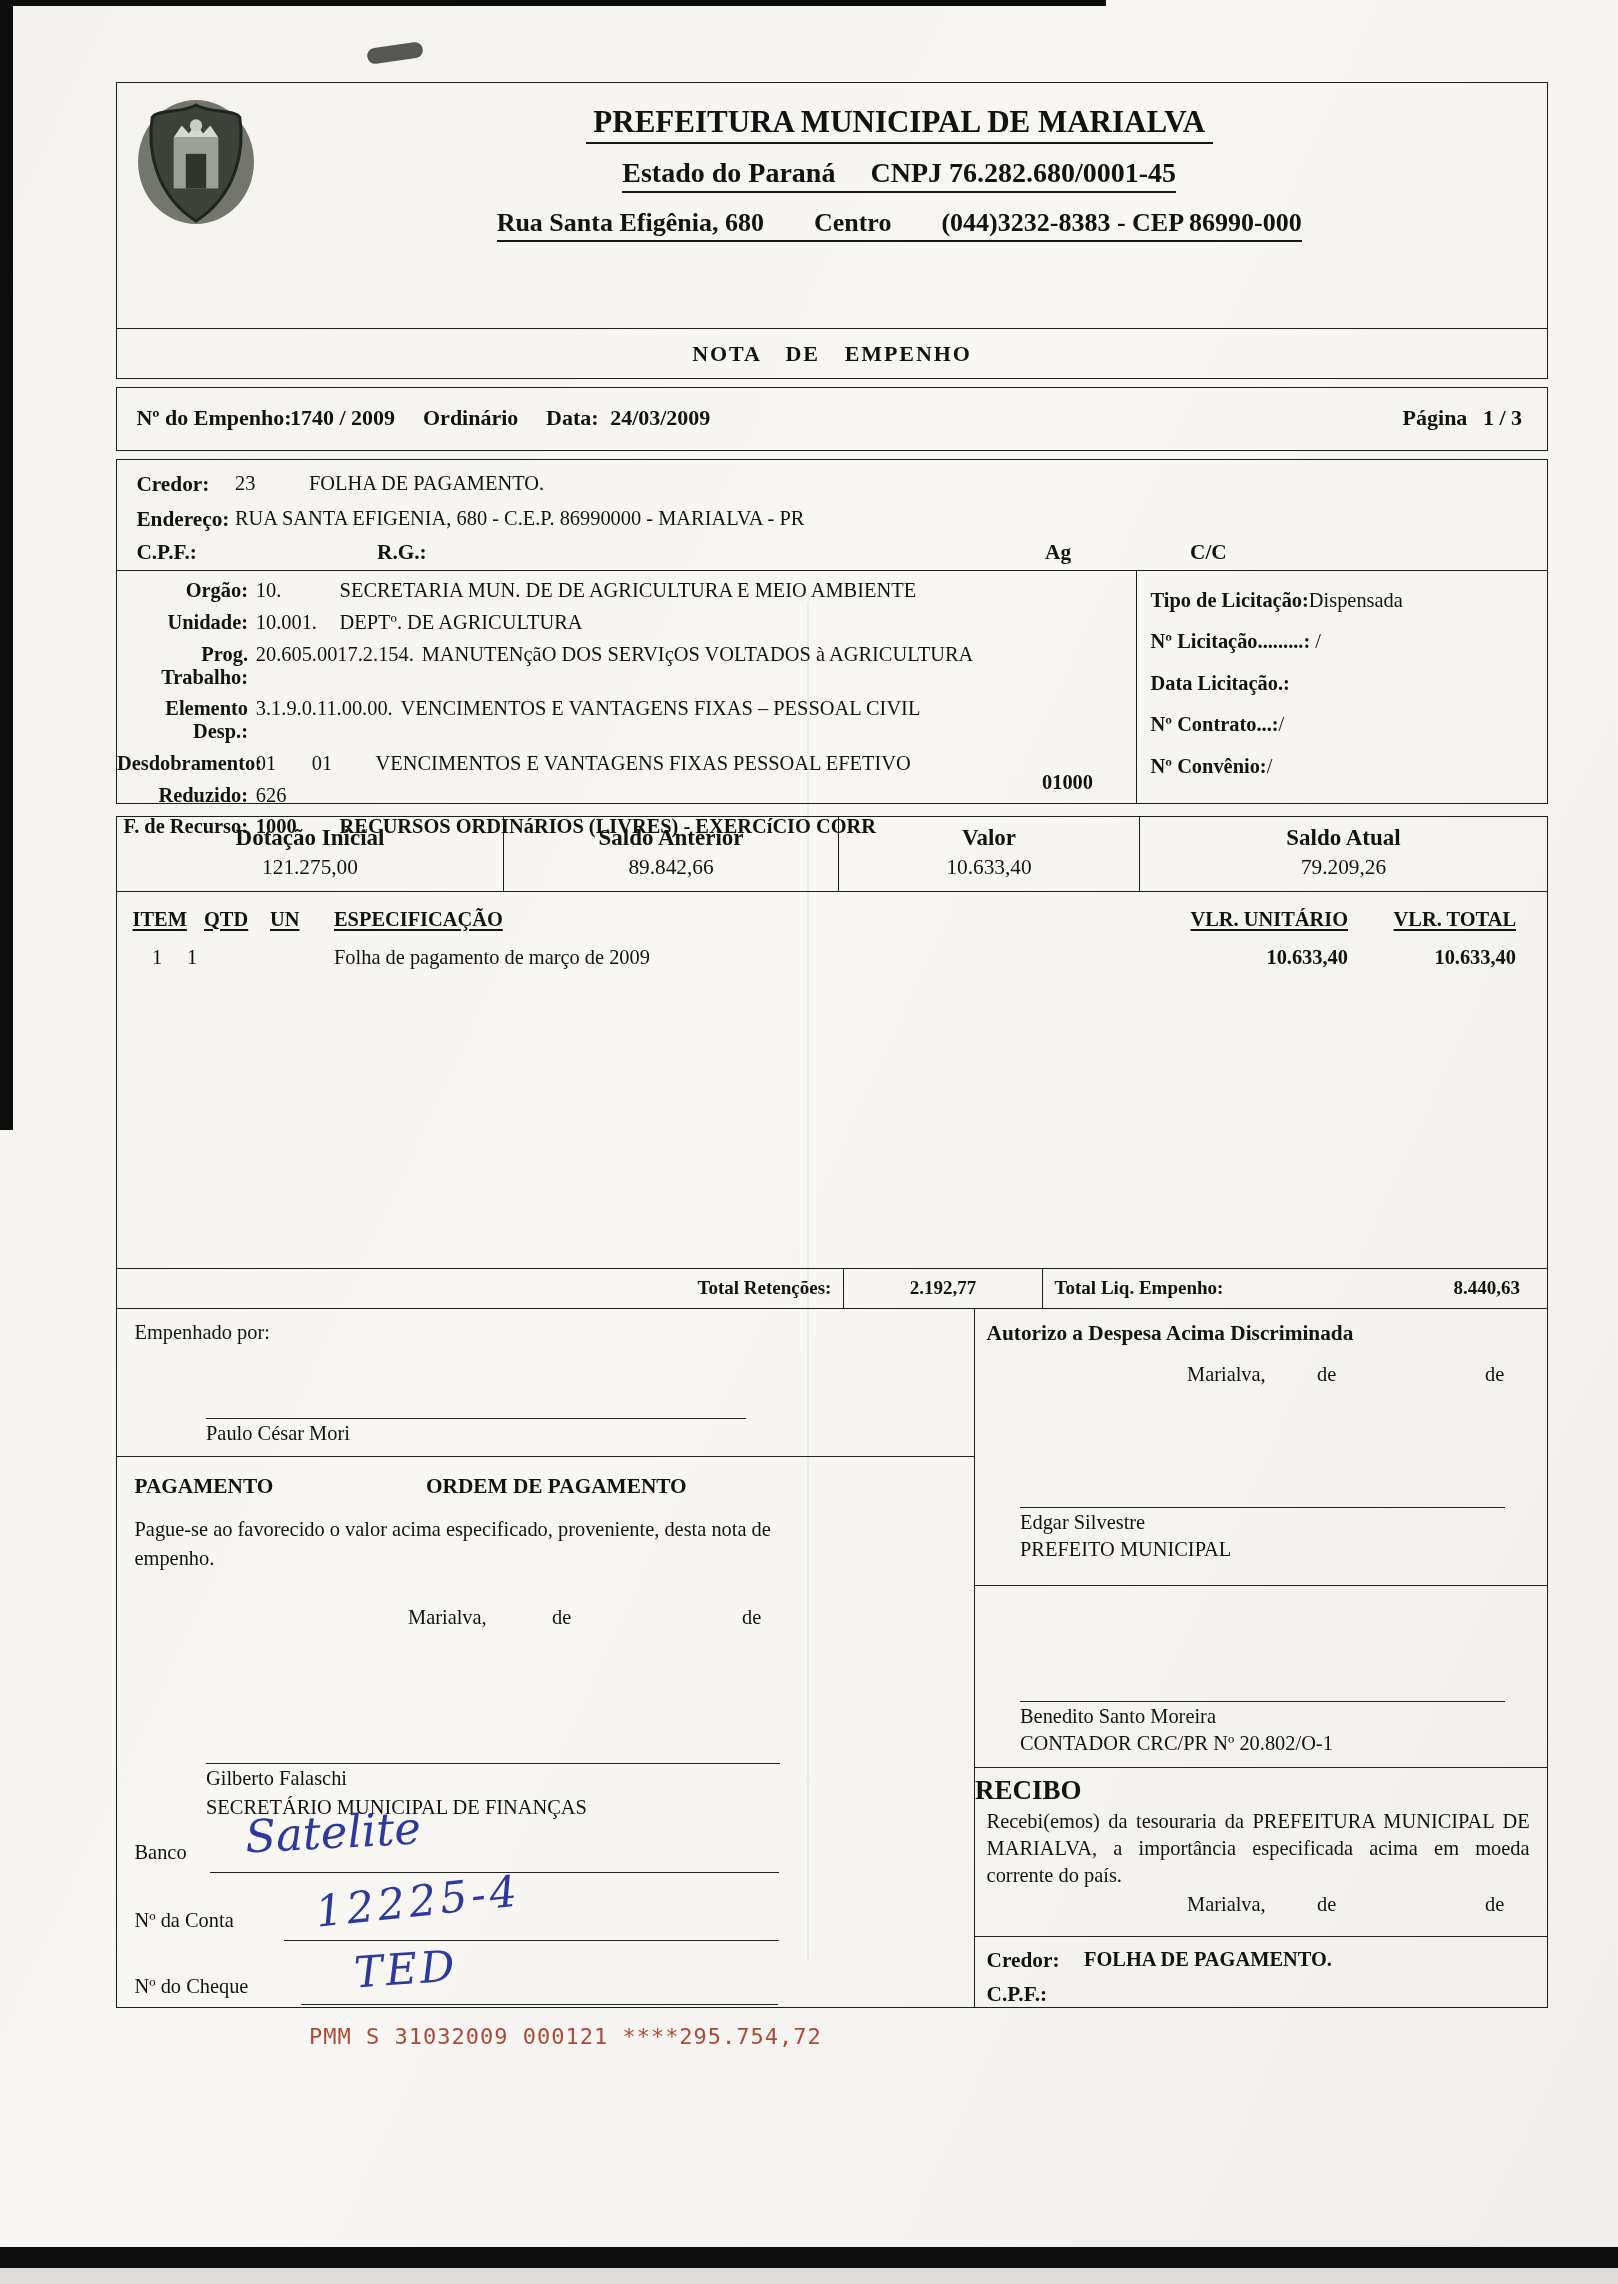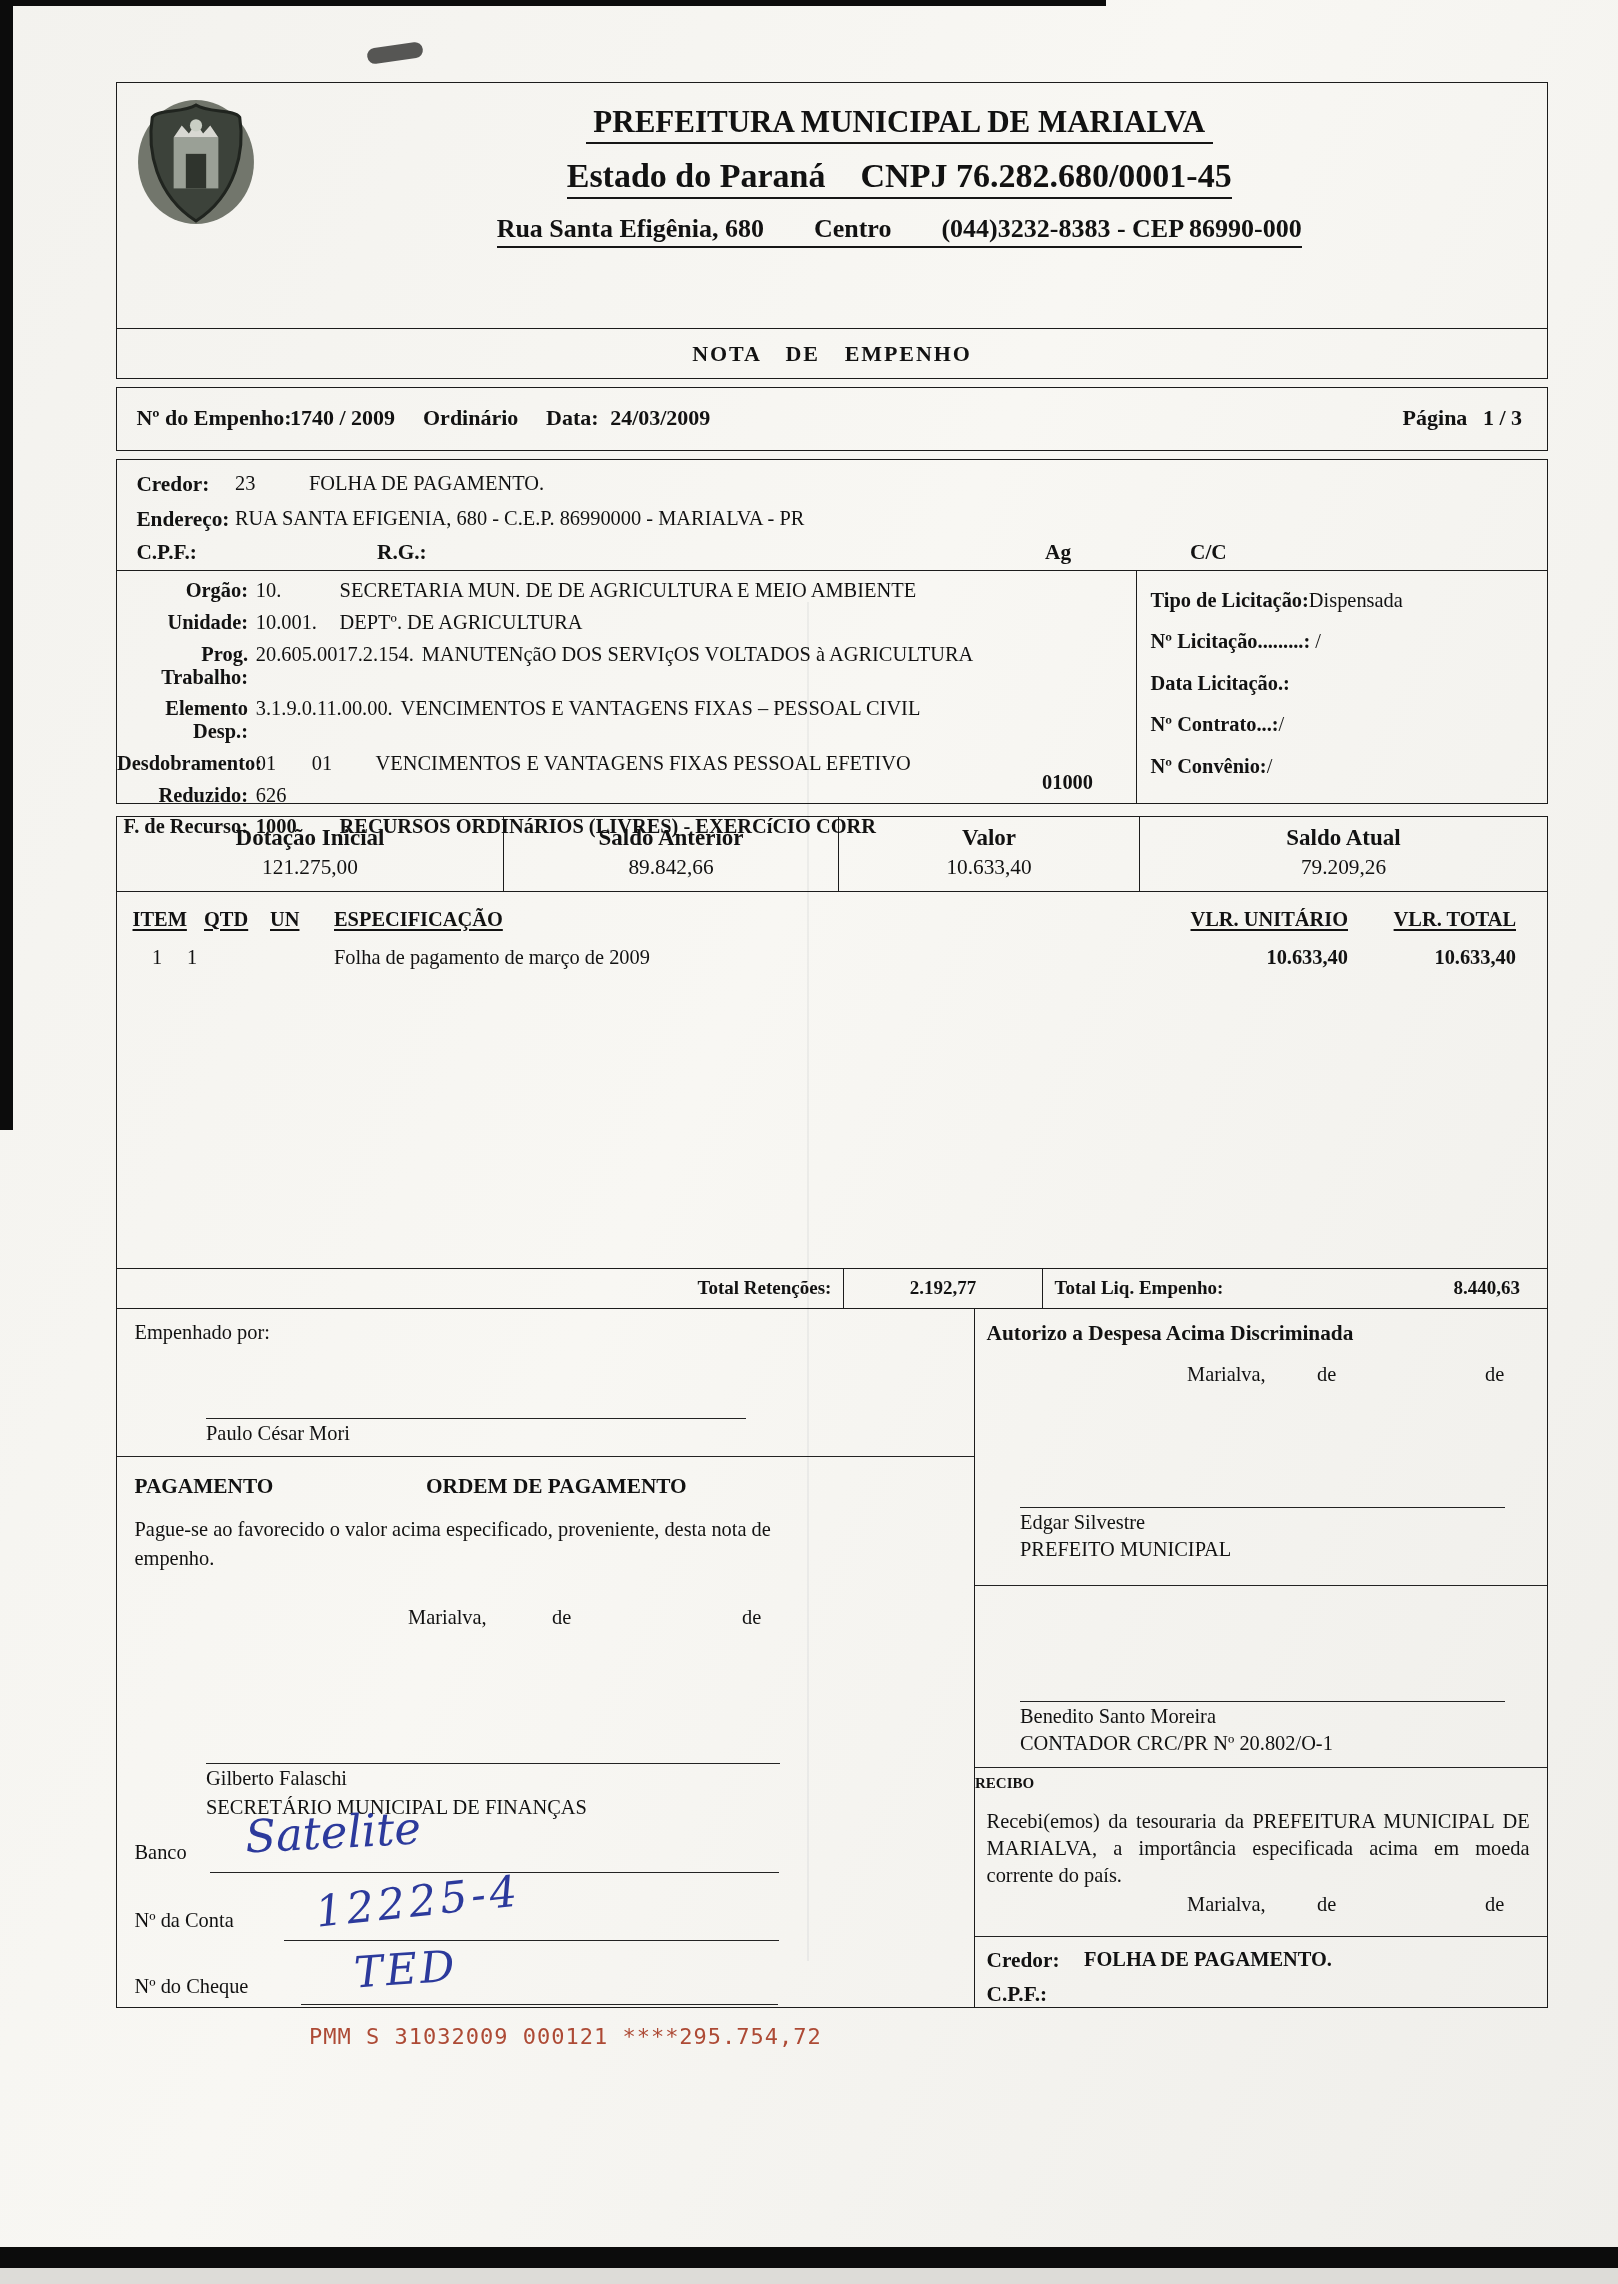--- a/index.html
+++ b/index.html
@@ -48,21 +48,21 @@
           <path d="M60 8 C72 16 98 12 103 20 C108 52 100 96 60 122 C20 96 12 52 17 20 C22 12 48 16 60 8Z" fill="#3c423a" stroke="#20241f" stroke-width="3"></path>
           <rect x="38" y="40" width="44" height="50" fill="#9aa096"></rect>
           <path d="M38 40 l8 -12 7 8 7 -10 7 10 7 -8 8 12z" fill="#d8d8d2"></path>
           <rect x="50" y="56" width="20" height="34" fill="#2f342d"></rect>
           <circle cx="60" cy="28" r="6" fill="#c9cec4"></circle>
         </svg>
       </div>
       <div style="position:absolute;left:146px;right:11.6px;top:21.3px;text-align:center;">
         <div class="b u" style="font-size:31px;display:inline-block;padding:0 7.8px 1.9px;">PREFEITURA MUNICIPAL DE MARIALVA</div>
         <div style="margin-top:12.6px;">
-          <span class="b u" style="display:inline-flex;gap:35px;font-size:34px;">
+          <span class="b u" style="display:inline-flex;gap:35px;font-size:28px;">
             <span>Estado do Paraná</span>
             <span>CNPJ 76.282.680/0001-45</span>
           </span>
         </div>
         <div style="margin-top:15.5px;">
           <span class="b u" style="display:inline-flex;gap:50px;font-size:26px;">
             <span>Rua Santa Efigênia, 680</span>
             <span>Centro</span>
             <span>(044)3232-8383  -  CEP 86990-000</span>
           </span>
@@ -244,21 +244,21 @@
         <div class="line" style="left:45px;top:198px;width:485px;"></div>
         <div class="abs c" style="left:45px;top:202px;width:485px;">Edgar Silvestre</div>
         <div class="abs c" style="left:45px;top:229px;width:485px;">PREFEITO MUNICIPAL</div>
         <div class="divider" style="top:276px;"></div>
 
         <div class="line" style="left:45px;top:392px;width:485px;"></div>
         <div class="abs c" style="left:45px;top:396px;width:485px;">Benedito Santo Moreira</div>
         <div class="abs c" style="left:45px;top:423px;width:485px;">CONTADOR CRC/PR Nº 20.802/O-1</div>
         <div class="divider" style="top:458px;"></div>
 
-        <div class="abs c b" style="left:0;right:0;top:466px;font-size:15px;white-space:normal;">RECIBO</div>
+        <div class="abs c b" style="left:0;right:0;top:466px;font-size:27px;white-space:normal;">RECIBO</div>
         <div class="abs" style="left:11.6px;top:499px;width:543px;white-space:normal;text-align:justify;line-height:27px;">Recebi(emos) da tesouraria da PREFEITURA MUNICIPAL DE MARIALVA, a importância especificada acima em moeda corrente do país.</div>
 
         <span class="abs" style="left:212px;top:584px;">Marialva,</span>
         <span class="abs" style="left:342px;top:584px;">de</span>
         <span class="abs" style="left:510px;top:584px;">de</span>
         <div class="divider" style="top:627px;"></div>
 
         <span class="abs b" style="left:11.6px;top:639px;font-size:21.3px;">Credor:</span>
         <span class="abs b" style="left:109px;top:639px;font-size:20.4px;">FOLHA DE PAGAMENTO.</span>
         <span class="abs b" style="left:11.6px;top:673px;font-size:21.3px;">C.P.F.:</span>

